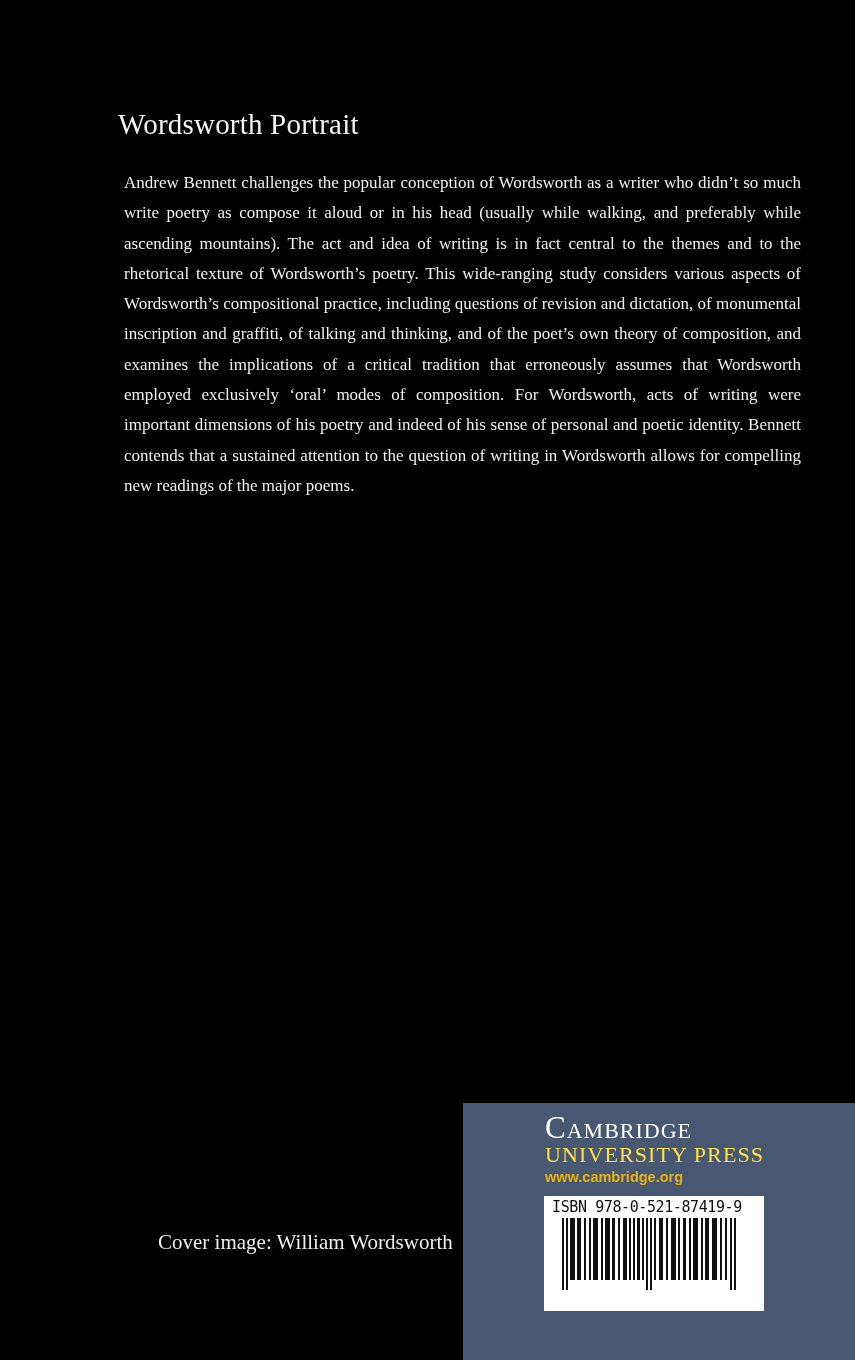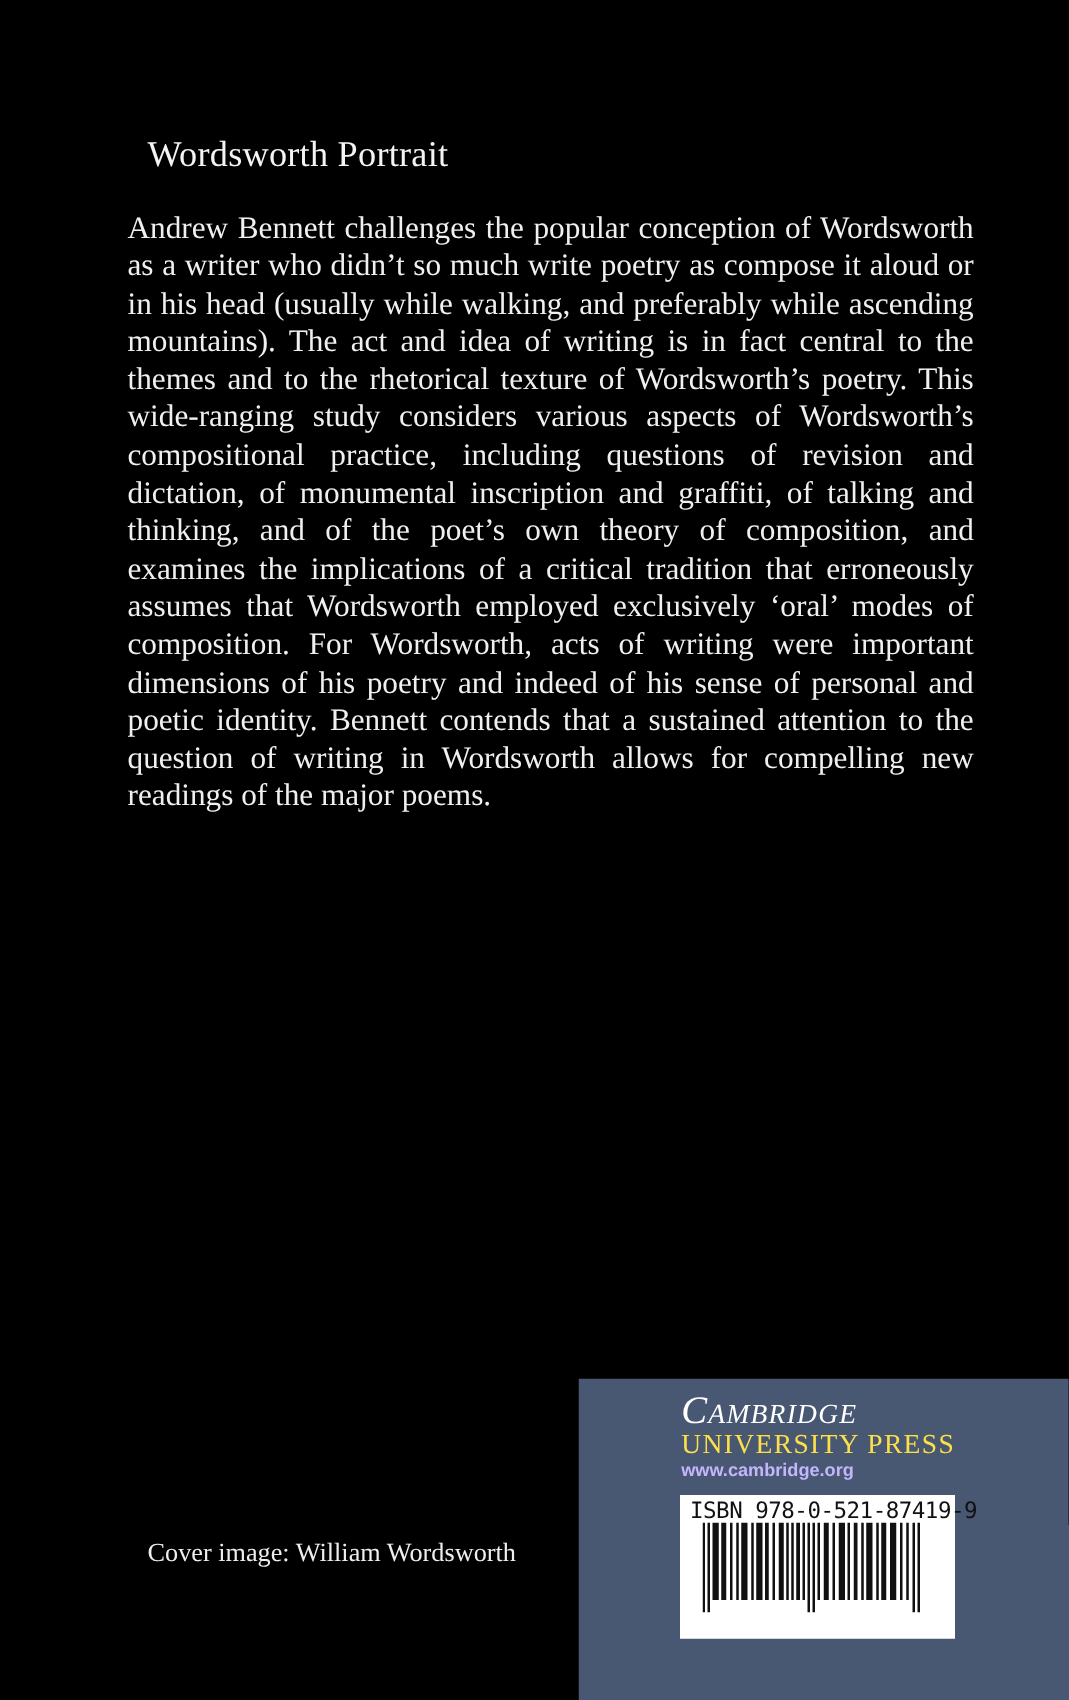--- a/index.html
+++ b/index.html
@@ -5,49 +5,49 @@
   html, body { margin: 0; padding: 0; }
   body {
     width: 855px; height: 1360px; background: #000000; position: relative; overflow: hidden;
     font-family: "Liberation Serif", "DejaVu Serif", serif; color: #f2f2f2;
   }
   .title {
     position: absolute; left: 118px; top: 108px; font-size: 29px; letter-spacing: 0.2px;
     color: #f4f4f4; font-weight: normal; margin: 0;
   }
   .blurb {
-    position: absolute; left: 102px; top: 168px; width: 677px;
-    font-size: 25px; line-height: 30.3px; text-align: justify; color: #f0f0f0;
+    position: absolute; left: 124px; top: 168px; width: 677px;
+    font-size: 17px; line-height: 30.3px; text-align: justify; color: #f0f0f0;
     hyphens: manual; margin: 0;
   }
   .credit {
     position: absolute; left: 118px; top: 1229px; font-size: 21px; line-height: 27px; color: #eeeeee;
   }
-  .credit div { white-space: nowrap; }
+  .credit div { white-space: nowrap; margin-left: 40px; }
   .publisher-panel {
     position: absolute; left: 463px; top: 1103px; width: 392px; height: 257px; background: #485873;
   }
   .cup-name {
     position: absolute; left: 82px; top: 8px; color: #ffffff; font-size: 31px; letter-spacing: 1px;
-    font-variant: small-caps; white-space: nowrap; line-height: 34px; font-style: italic;
+    font-variant: small-caps; white-space: nowrap; line-height: 34px;
   }
   .cup-press {
     position: absolute; left: 82px; top: 41px; color: #fde047; font-size: 22px; letter-spacing: 1.1px;
     white-space: nowrap; line-height: 22px;
   }
   .cup-url {
-    position: absolute; left: 82px; top: 66px; color: #c4b5fd; font-family: "Liberation Sans", "DejaVu Sans", sans-serif;
+    position: absolute; left: 82px; top: 66px; color: #eab308; font-family: "Liberation Sans", "DejaVu Sans", sans-serif;
     font-size: 14.5px; font-weight: bold; white-space: nowrap;
   }
   .barcode-box {
     position: absolute; left: 81px; top: 93px; width: 220px; height: 115px; background: #ffffff;
   }
   .isbn-text {
     position: absolute; left: 8px; top: 2px; font-family: "DejaVu Sans Mono", "Liberation Mono", monospace;
-    font-size: 18px; color: #111; white-space: nowrap; letter-spacing: -0.4px;
+    font-size: 15px; color: #111; white-space: nowrap; letter-spacing: -0.4px;
   }
   .bars { position: absolute; left: 18px; top: 22px; width: 176px; height: 72px; }
   .digits {
     position: absolute; left: 4px; top: 86px; font-family: "DejaVu Sans Mono", "Liberation Mono", monospace;
     font-size: 21px; color: #111; white-space: nowrap; letter-spacing: 1.2px; line-height: 26px;
   }
 </style>
 </head>
 <body>
 

